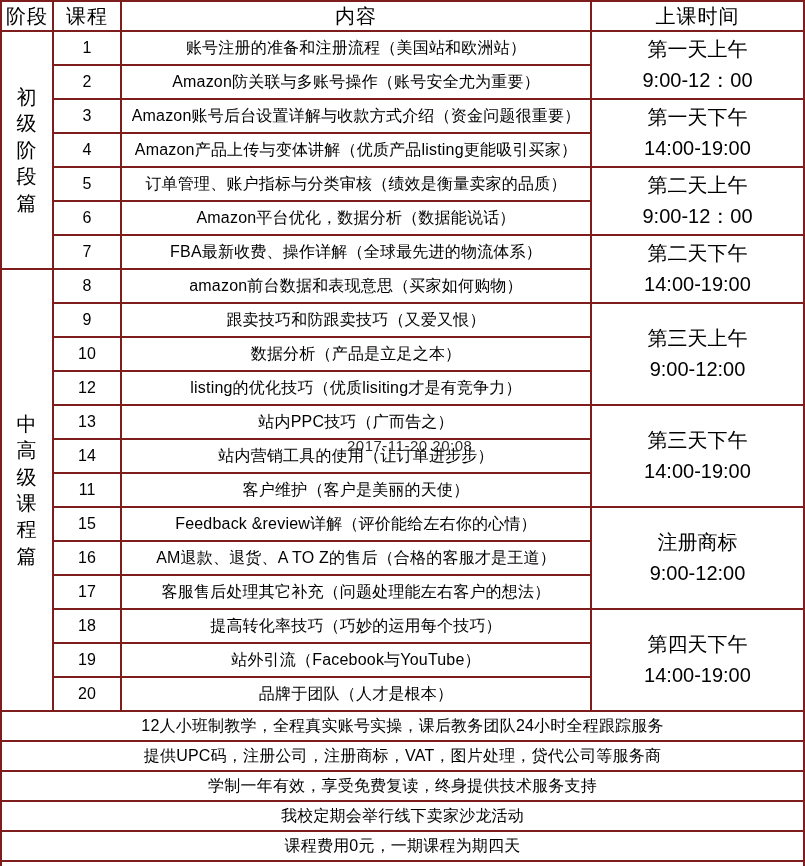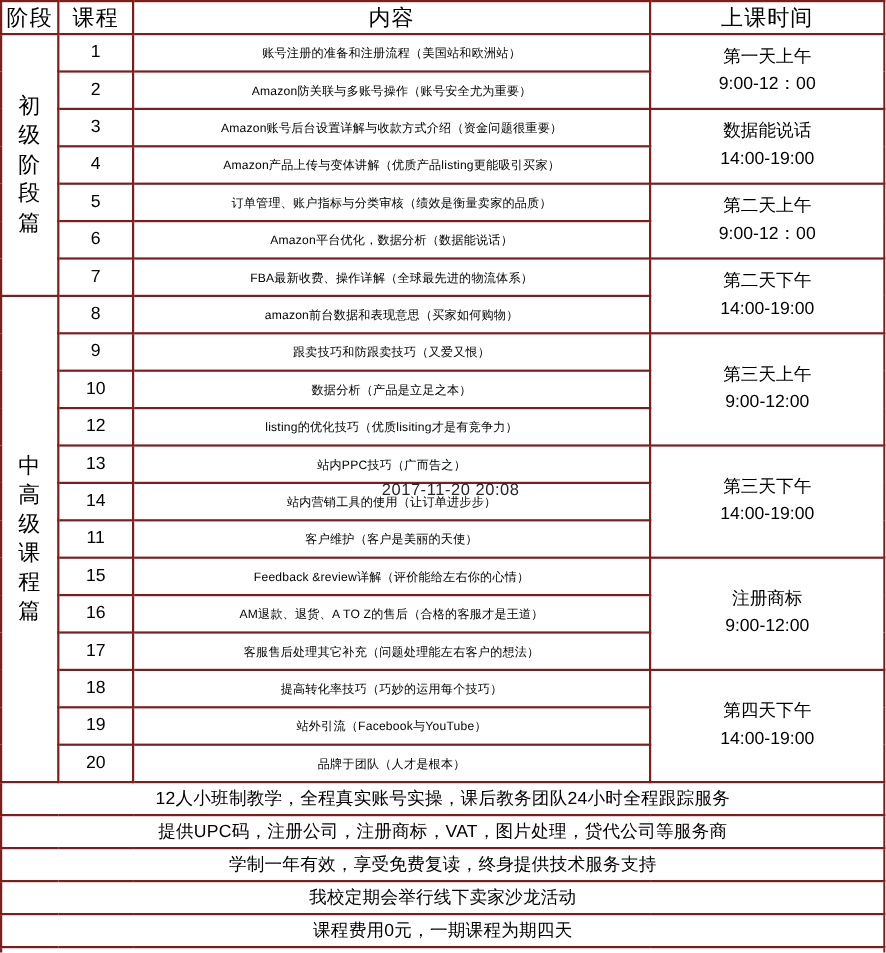--- a/index.html
+++ b/index.html
@@ -45,26 +45,26 @@
   .stage-cell {
     font-size: 20px;
     line-height: 1.32;
     letter-spacing: 1px;
   }
   .no-cell {
     font-size: 16px;
     height: 32px;
   }
   .content-cell {
-    font-size: 11px;
+    font-size: 16px;
     height: 32px;
     letter-spacing: 0.2px;
   }
   .time-cell {
-    font-size: 16px;
+    font-size: 20px;
     line-height: 1.55;
     margin-left: 32px;
   }
   .time-cell .t1, .time-cell .t2 { display: block; }
 
   .footer-cell {
     font-size: 16px;
     height: 28px;
     letter-spacing: 0.2px;
     margin-left: 25px;
@@ -124,21 +124,21 @@
 
       <tr>
         <td class="no-cell">2</td>
         <td class="content-cell">Amazon防关联与多账号操作（账号安全尤为重要）</td>
       </tr>
 
       <tr>
         <td class="no-cell">3</td>
         <td class="content-cell">Amazon账号后台设置详解与收款方式介绍（资金问题很重要）</td>
         <td class="time-cell" rowspan="2">
-          <span class="t1">数据能说话</span>
+          <span class="t1">第一天下午</span>
           <span class="t2">14:00-19:00</span>
         </td>
       </tr>
 
       <tr>
         <td class="no-cell">4</td>
         <td class="content-cell">Amazon产品上传与变体讲解（优质产品listing更能吸引买家）</td>
       </tr>
 
       <tr>

